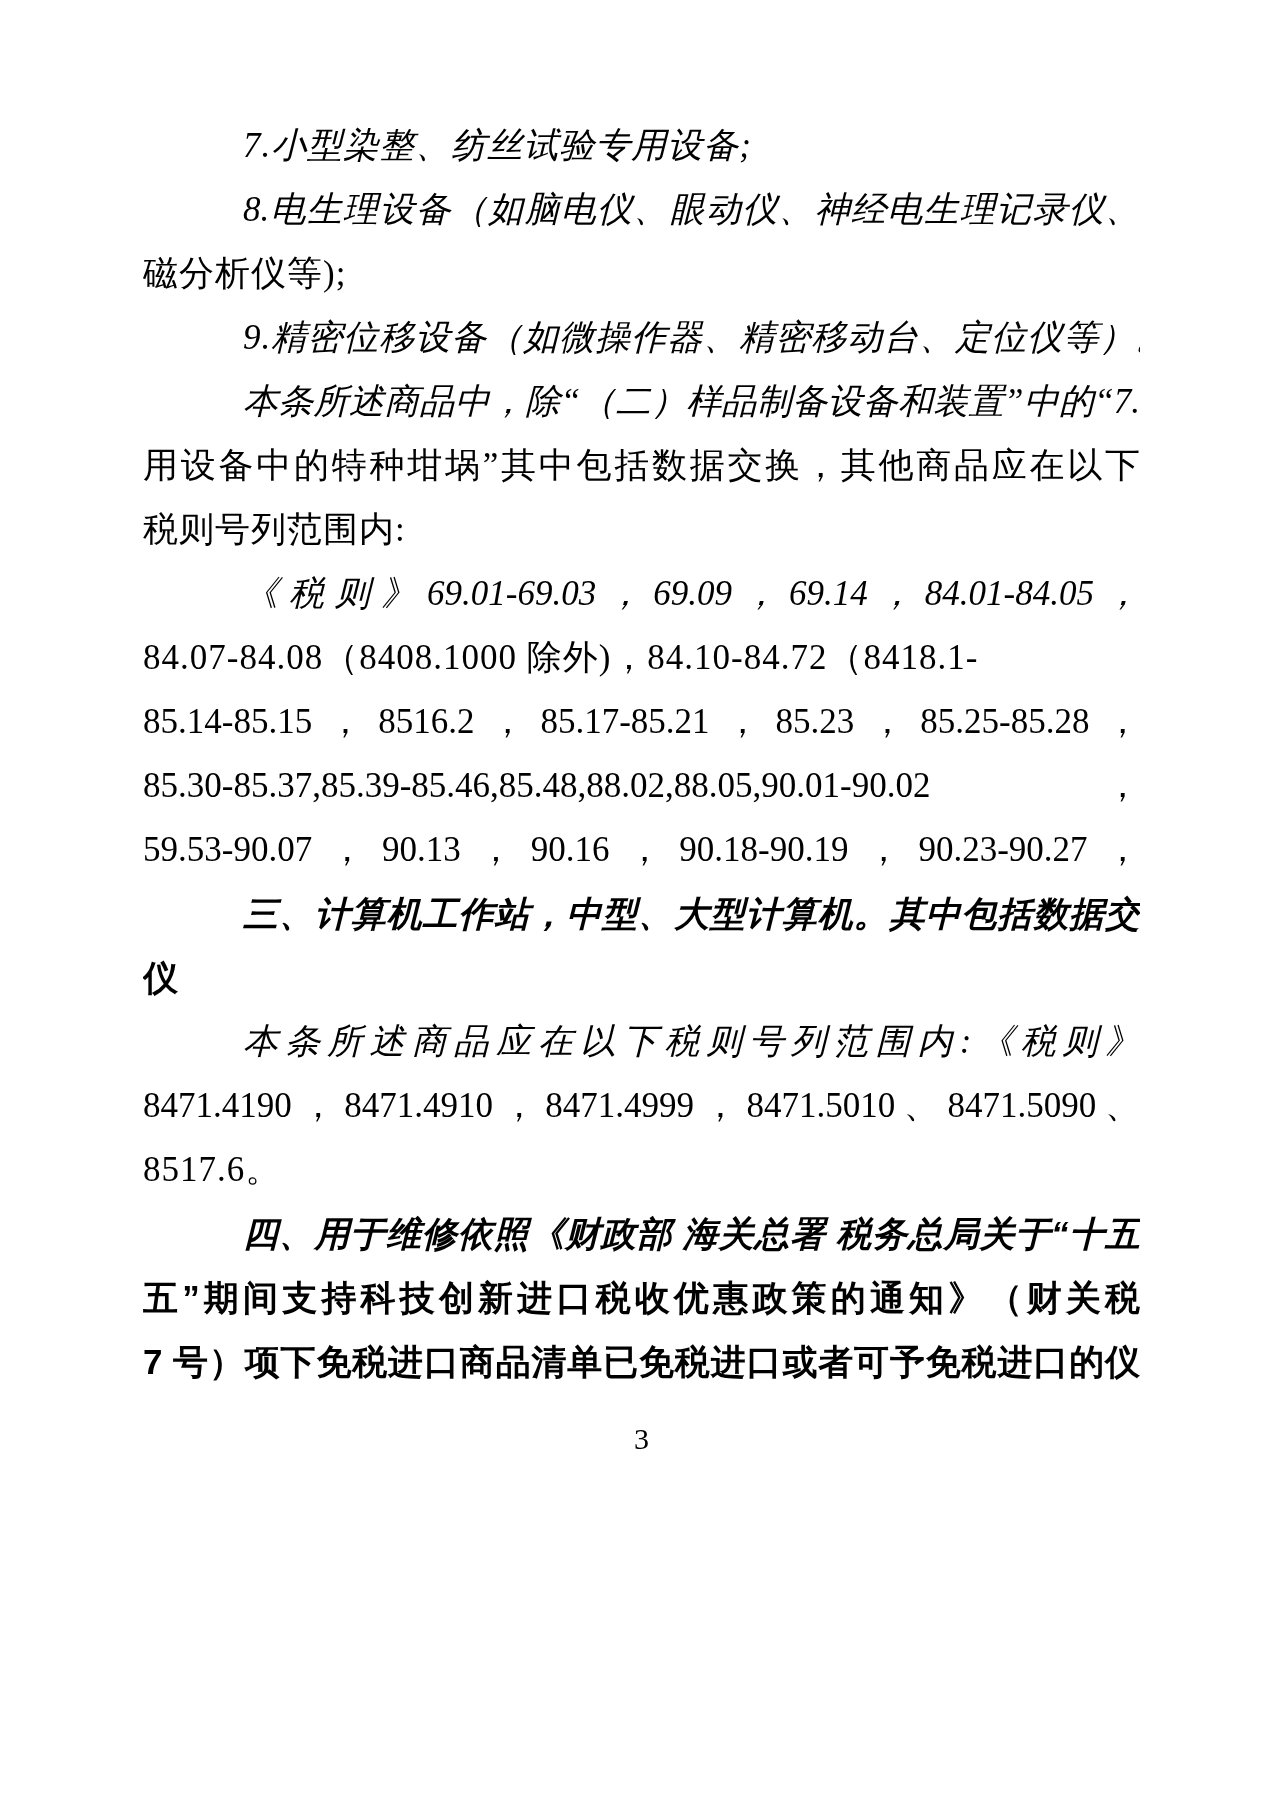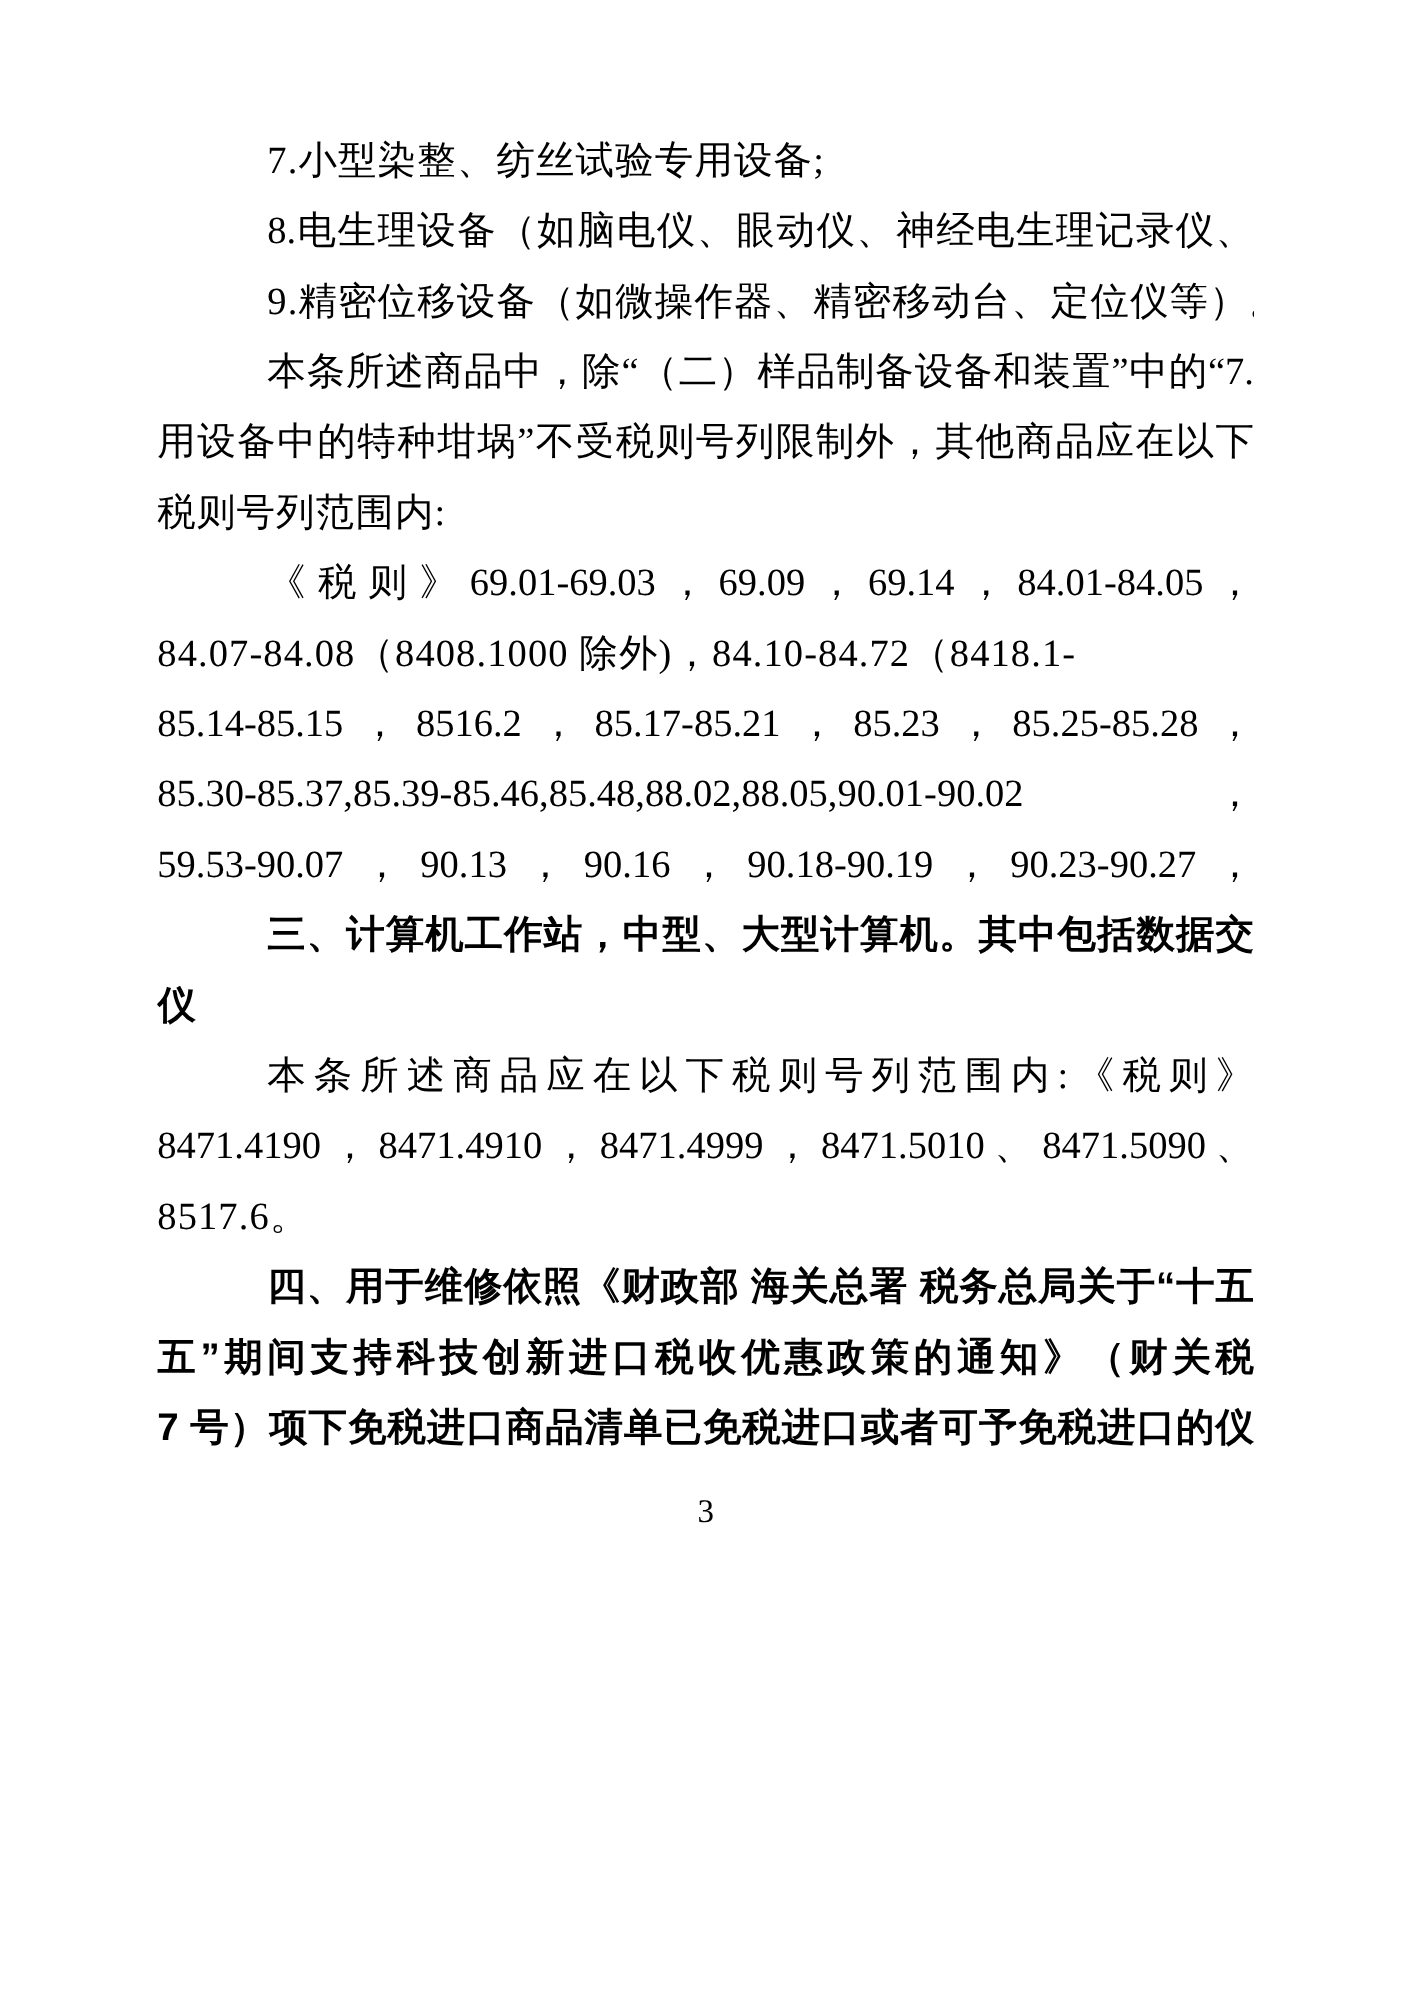--- a/index.html
+++ b/index.html
@@ -36,20 +36,21 @@
     text-align: left;
   }
   .line.justify {
     white-space: normal;
     letter-spacing: 0;
     text-align: justify;
     text-align-last: justify;
   }
   .line.indent {
     padding-left: 100px;
+    font-style: italic;
   }
   .line.bold {
     font-weight: bold;
     font-family: "Liberation Sans", "DejaVu Sans", sans-serif;
   }
   .page-number {
     margin-top: 26px;
     width: 997px;
     text-align: center;
     font-size: 30px;
@@ -57,23 +58,24 @@
     font-family: "Liberation Serif", "DejaVu Serif", serif;
   }
 </style>
 </head>
 <body>
 
 <div class="page">
   <div class="doc-body" id="doc-lines">
       <div class="line indent">7.小型染整、纺丝试验专用设备;</div>
       <div class="line indent justify">8.电生理设备（如脑电仪、眼动仪、神经电生理记录仪、脑</div>
+      <div class="line">磁分析仪等);</div>
       <div class="line indent">9.精密位移设备（如微操作器、精密移动台、定位仪等）。</div>
       <div class="line indent justify">本条所述商品中，除“（二）样品制备设备和装置”中的“7.</div>
-      <div class="line justify">用设备中的特种坩埚”不受税则号列限制外，其他商品应在以下</div>
+      <div class="line justify">用设备中的特种坩埚”其中包括数据交换，其他商品应在以下</div>
       <div class="line">税则号列范围内:</div>
       <div class="line indent justify">《税则》69.01-69.03，69.09，69.14，84.01-84.05，</div>
       <div class="line">84.07-84.08（8408.1000 除外)，84.10-84.72（8418.1-</div>
       <div class="line justify">85.14-85.15，8516.2，85.17-85.21，85.23，85.25-85.28，</div>
       <div class="line justify">85.30-85.37,85.39-85.46,85.48,88.02,88.05,90.01-90.02，</div>
       <div class="line justify">59.53-90.07，90.13，90.16，90.18-90.19，90.23-90.27，</div>
       <div class="line indent bold justify">三、计算机工作站，中型、大型计算机。其中包括数据交换</div>
       <div class="line bold">仪</div>
       <div class="line indent justify">本条所述商品应在以下税则号列范围内:《税则》8471.4110，</div>
       <div class="line justify">8471.4190，8471.4910，8471.4999，8471.5010、8471.5090、</div>

